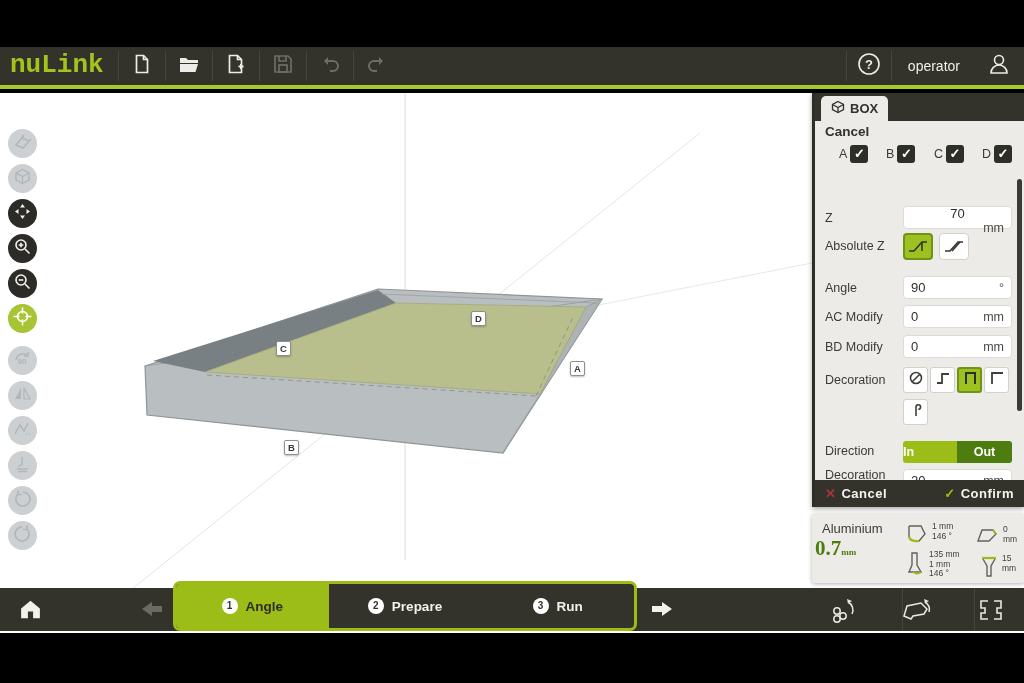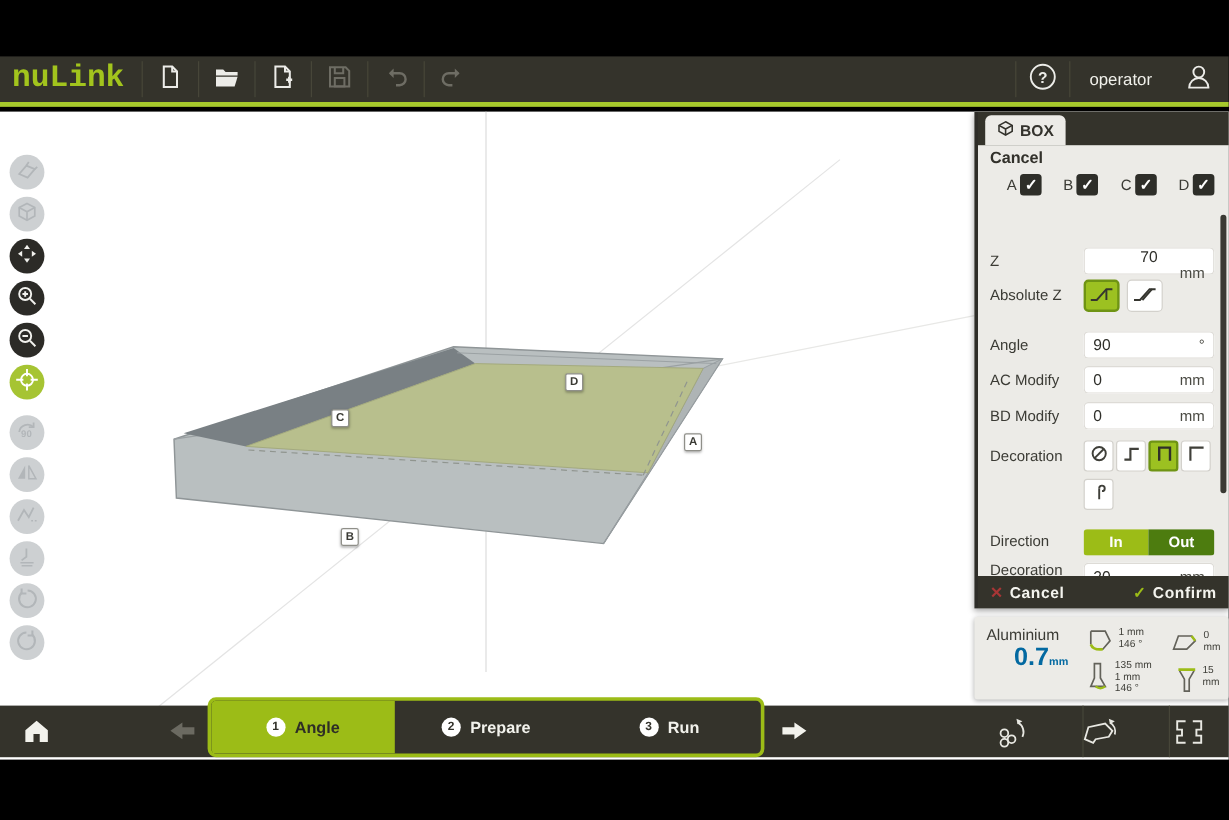--- a/index.html
+++ b/index.html
@@ -63,36 +63,36 @@
            font-size:13px; color:#2f2f2a; box-shadow:0 0 0 1px #dddbd6 inset; }
   .field .unit { margin-left:auto; color:#4a4a43; font-size:12.5px; }
   .mini-btn { position:absolute; width:30px; height:27px; background:#fff; border:1px solid #d3d1cc;
               border-radius:4px; display:flex; align-items:center; justify-content:center; }
   .mini-btn.sel { background:#9cc121; border:2px solid #6f9414; }
   .deco-btn { position:absolute; width:25px; height:26px; background:#fff; border:1px solid #d3d1cc;
               border-radius:3px; display:flex; align-items:center; justify-content:center; }
   .deco-btn.sel { background:#9cc121; border:2px solid #6f9414; }
   .seg { position:absolute; left:88px; width:109px; height:22px; border-radius:3px; overflow:hidden;
          display:flex; font-size:12.5px; font-weight:bold; }
-  .seg .in { width:54px; background:#9cbc17; color:#fff; text-align:center; line-height:22px; }
+  .seg .in { width:54px; background:#9cbc17; color:#fff; line-height:22px; }
   .seg .out { width:55px; background:#4d7c0f; color:#fff; text-align:center; line-height:22px; }
   .panel-footer { position:absolute; left:0; bottom:0; width:209px; height:27px; background:#34332b;
                   display:flex; align-items:center; justify-content:space-between; padding:0 10px;
                   font-size:13px; font-weight:bold; color:#f4f4ee; letter-spacing:.5px; }
   .pf-btn { display:flex; align-items:center; gap:5px; }
   .glyph-x { color:#a83636; font-weight:bold; }
   .glyph-ok { color:#9cbc17; font-weight:bold; }
   .scrollthumb { position:absolute; right:2px; top:58px; width:5px; height:232px;
                  background:#3a3933; border-radius:3px; }
 
   
   #material { position:absolute; left:812px; top:514px; width:212px; height:69px;
               background:#ecebe7; border-radius:3px; box-shadow:0 1px 4px rgba(0,0,0,.3); }
   .mat-name { position:absolute; left:10px; top:7px; font-size:13px; color:#3b3b35; }
-  .mat-thick { position:absolute; left:33px; top:22px; font-size:21px; font-weight:bold; color:#0369a1; }
+  .mat-thick { position:absolute; left:3px; top:22px; font-size:21px; font-weight:bold; color:#4d7c0f;font-family:Liberation Serif, serif; }
   .mat-thick .u { font-size:9px; font-weight:bold; }
   .spec { position:absolute; display:flex; align-items:flex-start; gap:3px; }
   .spec .txt { font-size:8.5px; color:#3f3f39; line-height:9.5px; }
 
   
   #bottombar { position:absolute; left:0; top:588px; width:1024px; height:43px; background:#34332b; }
   .bb-sep { position:absolute; top:0; width:1px; height:43px; background:#474639; }
   .home { position:absolute; left:18px; top:9px; }
   .nav-arrow { position:absolute; top:11px; }
   #tabgroup { position:absolute; left:173px; top:-7px; width:464px; height:50px;

